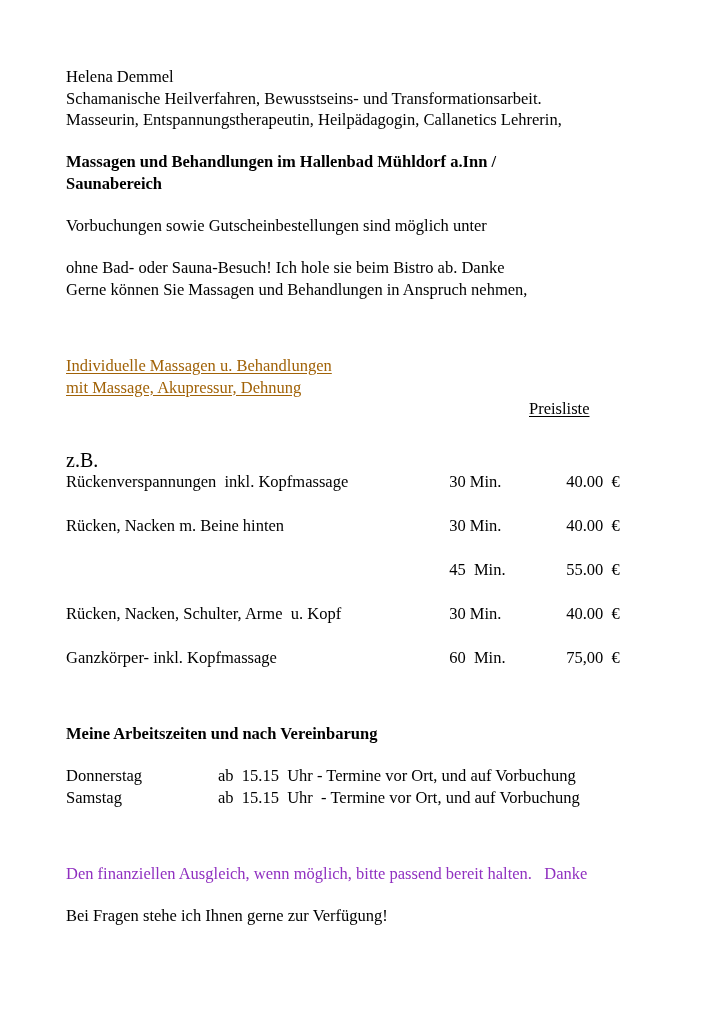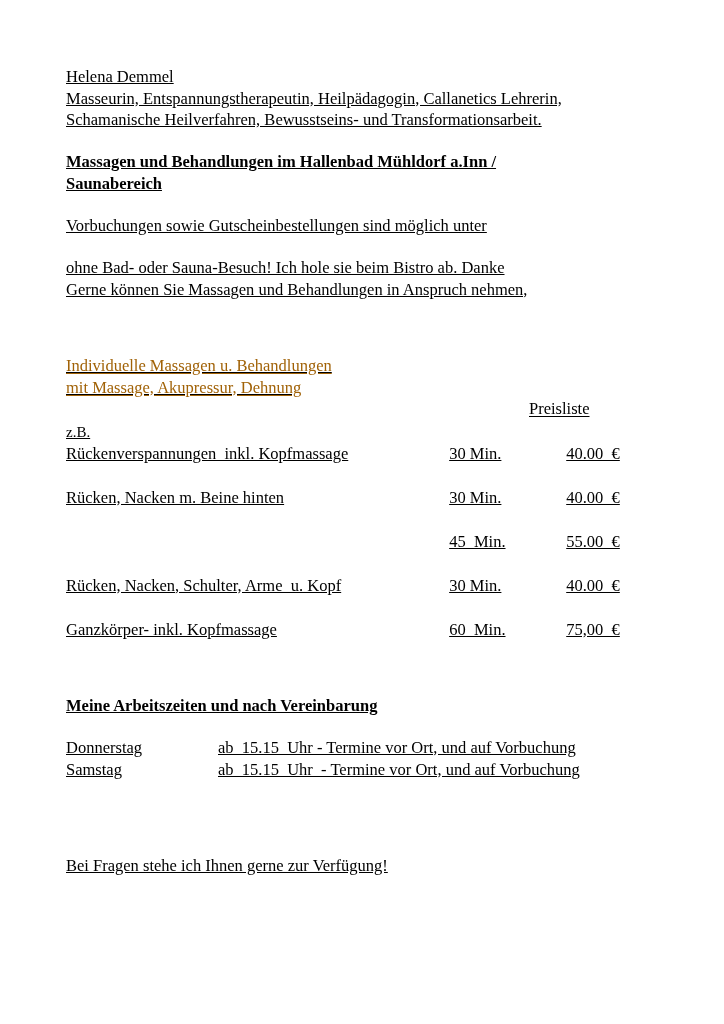--- a/index.html
+++ b/index.html
@@ -14,21 +14,20 @@
     color: #000000;
     position: relative;
     overflow: hidden;
   }
   .page {
     position: relative;
     width: 724px;
     height: 1024px;
     box-sizing: border-box;
     padding: 66px 62px 0 66px;
-    text-decoration: underline;
   }
   .line {
     font-size: 16.5px;
     line-height: 22px;
     white-space: pre;
   }
   .bold {
     font-weight: bold;
   }
   .magenta-underline {
@@ -51,21 +50,21 @@
   }
   .preisliste {
     position: absolute;
     left: 463px;
     top: 0;
     font-size: 16.5px;
     text-decoration: underline;
     text-underline-offset: 2px;
     white-space: pre;
   }
-  .zb { font-size: 15px; line-height: 22px; }
+  .zb { font-size: 20px; line-height: 22px; margin-top: 28px; }
 
   .price-table {
     width: 100%;
     border-collapse: collapse;
     font-size: 16.5px;
   }
   .price-table td {
     padding: 0;
     vertical-align: top;
     line-height: 22px;
@@ -98,22 +97,22 @@
     white-space: pre;
   }
 </style>
 </head>
 <body>
 
 <div class="page">
 
   <div class="header-block">
     <div class="line">Helena Demmel</div>
+    <div class="line">Schamanische Heilverfahren, Bewusstseins- und Transformationsarbeit.</div>
     <div class="line">Masseurin, Entspannungstherapeutin, Heilpädagogin, Callanetics Lehrerin,</div>
-    <div class="line">Schamanische Heilverfahren, Bewusstseins- und Transformationsarbeit.</div>
   </div>
 
   <div class="gap-md"></div>
 
   <div class="location-block">
     <div class="line bold">Massagen und Behandlungen im Hallenbad Mühldorf a.Inn /</div>
     <div class="line bold">Saunabereich</div>
   </div>
 
   <div class="gap-md"></div>
@@ -201,18 +200,19 @@
       <tr>
         <td class="sched-day">Samstag</td>
         <td>ab  15.15  Uhr  - Termine vor Ort, und auf Vorbuchung</td>
       </tr>
     </tbody>
   </table>
 
   <div class="gap-xl"></div>
   <div class="gap-sm"></div>
 
+  <div class="notice purple">Den finanziellen Ausgleich, wenn möglich, bitte passend bereit halten.   Danke</div>
 
   <div class="gap-md"></div>
 
   <div class="notice">Bei Fragen stehe ich Ihnen gerne zur Verfügung!</div>
 
 </div>
 
 </body></html>

